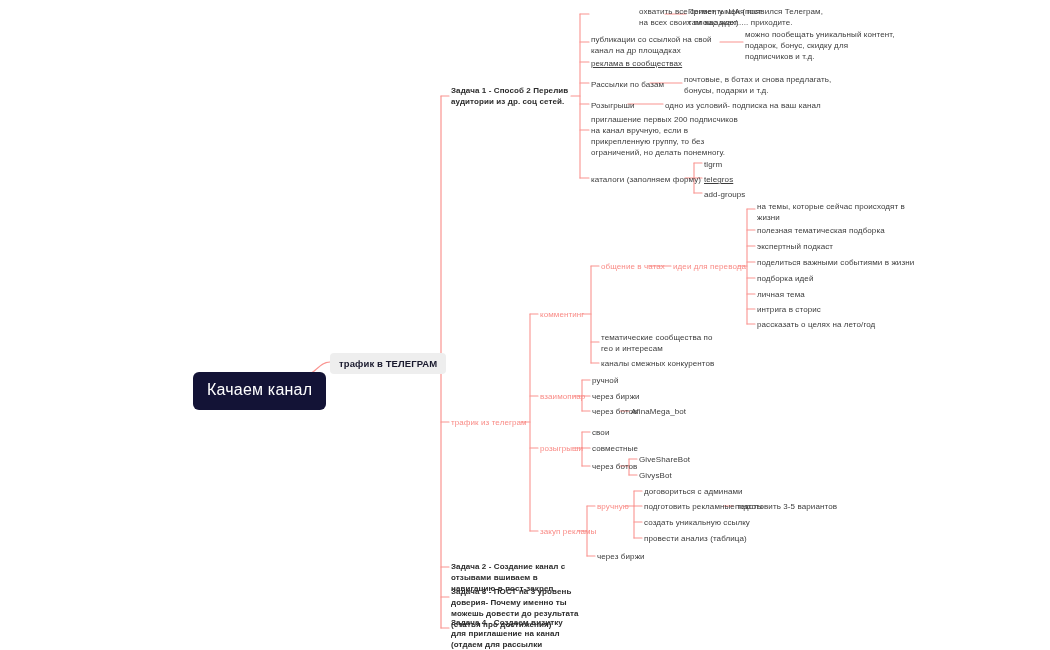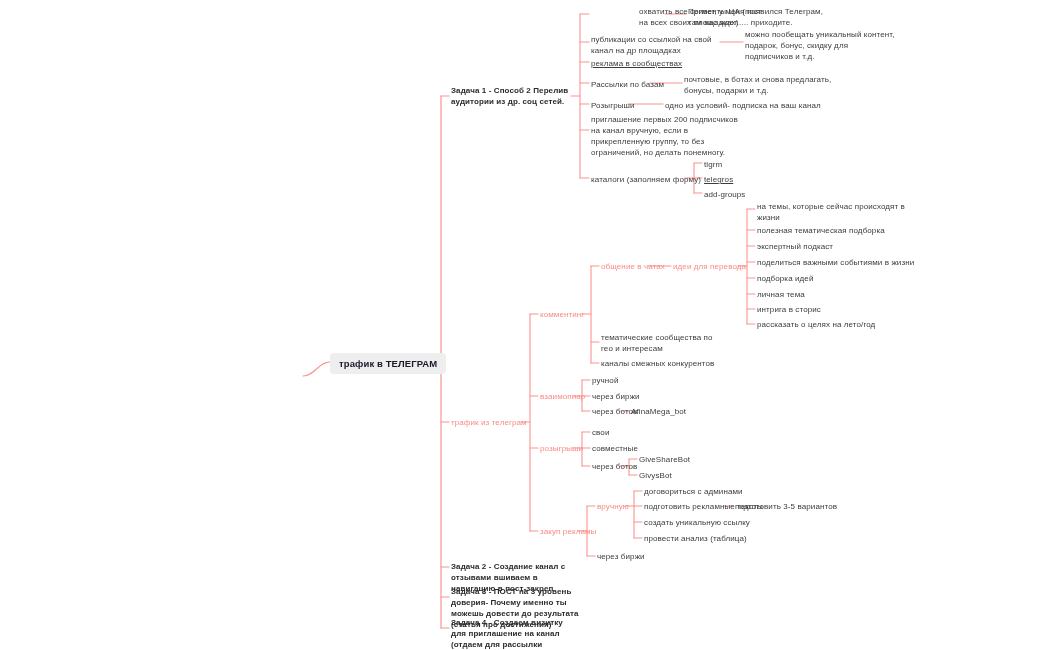--- a/index.html
+++ b/index.html
@@ -168,20 +168,21 @@
       <path d="M634 491 L634 538"></path>
       <path d="M634 491 L642 491"></path>
       <path d="M634 506 L642 506"></path>
       <path d="M634 522 L642 522"></path>
       <path d="M634 538 L642 538"></path>
 
       <path d="M724 506 L733 506"></path>
     </g>
   </svg>
 
+  <div class="node root" style="left:193px;top:372px;">Качаем канал</div>
 
   <div class="node pill" style="left:330px;top:353px;">трафик в ТЕЛЕГРАМ</div>
 
   <div class="node task" style="left:451px;top:85px;">Задача 1 - Способ 2 Перелив аудитории из др. соц сетей.</div>
 
   <div class="node branch" style="left:451px;top:417px;">трафик из телеграм</div>
 
   <div class="node task" style="left:451px;top:561px;">Задача 2 - Создание канал с отзывами вшиваем в навигацию в пост-закреп</div>
 
   <div class="node task" style="left:451px;top:586px;">Задача 3 - ПОСТ на 3 уровень доверия- Почему именно ты можешь довести до результата (статья про достижения)</div>

